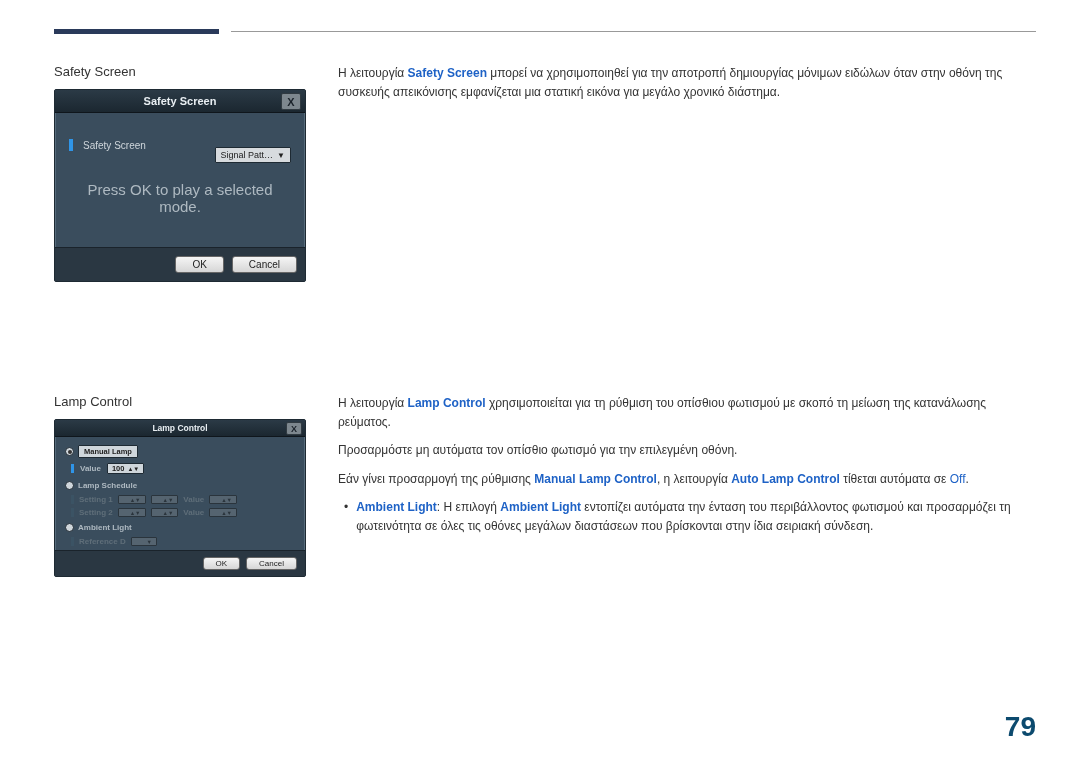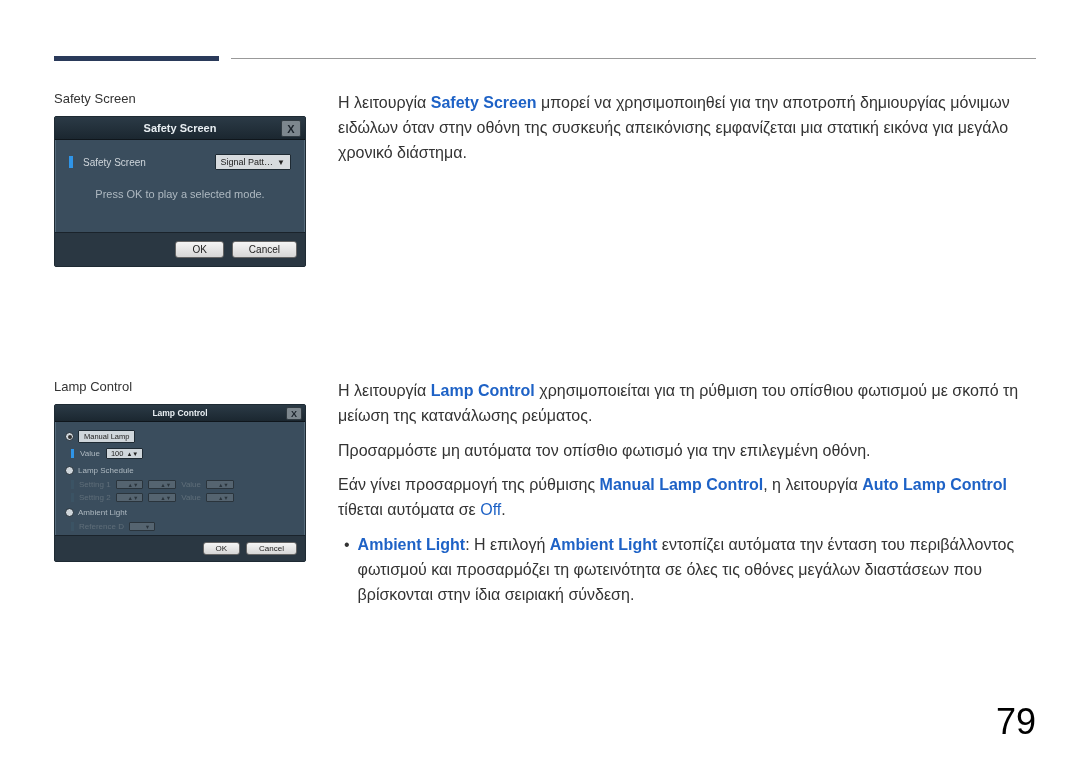--- a/index.html
+++ b/index.html
@@ -7,21 +7,21 @@
     padding: 0;
     background: #fff;
     font-family: Arial, Helvetica, sans-serif;
     font-size: 12px;
     color: #333;
     width: 1080px;
     height: 763px;
     position: relative;
   }
   .page {
-    padding: 56px 44px 0 54px;
+    padding: 29px 44px 0 54px;
   }
   .rule-wrap {
     display: flex;
     align-items: center;
     gap: 12px;
     margin-bottom: 30px;
   }
   .rule-thick {
     width: 165px;
     height: 5px;
@@ -36,40 +36,40 @@
     display: flex;
     gap: 28px;
     margin-bottom: 42px;
   }
   .col-left {
     width: 256px;
     flex-shrink: 0;
   }
   .col-right {
     flex: 1;
-    font-size: 16px;
+    font-size: 12px;
     line-height: 1.55;
   }
   .section-title {
     font-size: 13px;
     color: #333;
     margin-bottom: 10px;
   }
   .term { color: #1e62c6; font-weight: bold; }
   .term-off { color: #1e62c6; }
   .para { margin-bottom: 10px; }
   .bullet { display:flex; gap:8px; margin-top:4px; padding-left:6px;}
   .bullet .dot{flex-shrink:0;}
   .pagenum {
     position: absolute;
     right: 44px;
     bottom: 20px;
-    font-size: 36px;
-    color: #000000;
-    font-weight: 400;
+    font-size: 28px;
+    color: #0c4a6e;
+    font-weight: 700;
   }
 
   
   .dlg1 {
     width: 250px;
     background: #3a4d5d;
     border: 1px solid #1e2a33;
     border-radius: 2px;
     color: #cfd6db;
     font-size: 10px;
@@ -88,24 +88,24 @@
     display:flex;align-items:center;justify-content:center; font-weight:bold;
     border-radius:2px; font-size:11px;
   }
   .dlg1 .body { padding:14px 14px 4px; }
   .dlg1 .row1 { display:flex; align-items:center; gap:10px; margin-bottom:18px;}
   .dlg1 .vbar { width:4px; height:12px; background:#2f95e8; }
   .dlg1 .lbl { flex:1; }
   .dlg1 .combo {
     background:#d7dbde; color:#222; border:1px solid #1e2a33;
     padding:2px 5px; font-size:9px; border-radius:1px;
-    display:flex; align-items:center; gap:4px;
+    display:flex; align-items:center; gap:4px;margin-top:20px;
   }
   .dlg1 .combo .arr{font-size:8px;}
-  .dlg1 .hint { text-align:center; color:#aeb9c1; margin:8px 0 28px; font-size:11px;}
+  .dlg1 .hint { text-align:center; color:#aeb9c1; margin:8px 0 28px; font-size:15px;}
   .dlg1 .btnrow { display:flex; justify-content:flex-end; gap:8px;
     padding:8px; background:#2a3742; border-top:1px solid #1a232b;}
   .pillbtn {
     background: linear-gradient(#f5f5f5,#d6d6d6);
     border:1px solid #666; color:#222; padding:2px 16px;
     font-size:10px; border-radius:3px;text-align:right;
   }
 
   
   .dlg2 {
@@ -121,21 +121,21 @@
     display:flex;align-items:center;justify-content:center;position:relative;
     height:16px;background:linear-gradient(#2b3a46,#1b2730);
     font-size:8.5px;font-weight:bold;color:#e8eef2;border-bottom:1px solid #0f161c;
   }
   .dlg2 .titlebar .x{
     position:absolute;right:3px;top:2px;width:14px;height:11px;
     background:#7d878e;border:1px solid #303a41;color:#1a222a;
     display:flex;align-items:center;justify-content:center;font-weight:bold;
     border-radius:2px;font-size:9px;
   }
-  .dlg2 .body{padding:8px 10px 4px;}
+  .dlg2 .body{padding:8px 10px 4px;font-weight:bold;}
   .dlg2 .radio{display:flex;align-items:center;gap:4px;margin-bottom:5px;}
   .dlg2 .radio .r{width:7px;height:7px;border:1px solid #1e2a33;background:#cfd6db;border-radius:50%;position:relative;}
   .dlg2 .radio .r.on::after{content:"";position:absolute;inset:1.5px;background:#333;border-radius:50%;}
   .dlg2 .radio .chip{background:#cfd6db;color:#222;padding:1px 5px;border:1px solid #1e2a33;font-size:7.5px;border-radius:1px;}
   .dlg2 .kv{display:flex;align-items:center;gap:6px;margin:3px 0 7px 6px;}
   .dlg2 .kv .vb{width:3px;height:9px;background:#2f95e8;}
   .dlg2 .kv .spin{background:#cfd6db;color:#222;border:1px solid #1e2a33;padding:0 4px;font-size:7.5px;display:flex;align-items:center;gap:3px;border-radius:1px;}
   .dlg2 .kv .spin .a{font-size:6px;line-height:1;}
   .dlg2 .group{margin-top:6px;}
   .dlg2 .dimrow{display:flex;align-items:center;gap:5px;margin:4px 0 0 6px;color:#5f6e79;}

